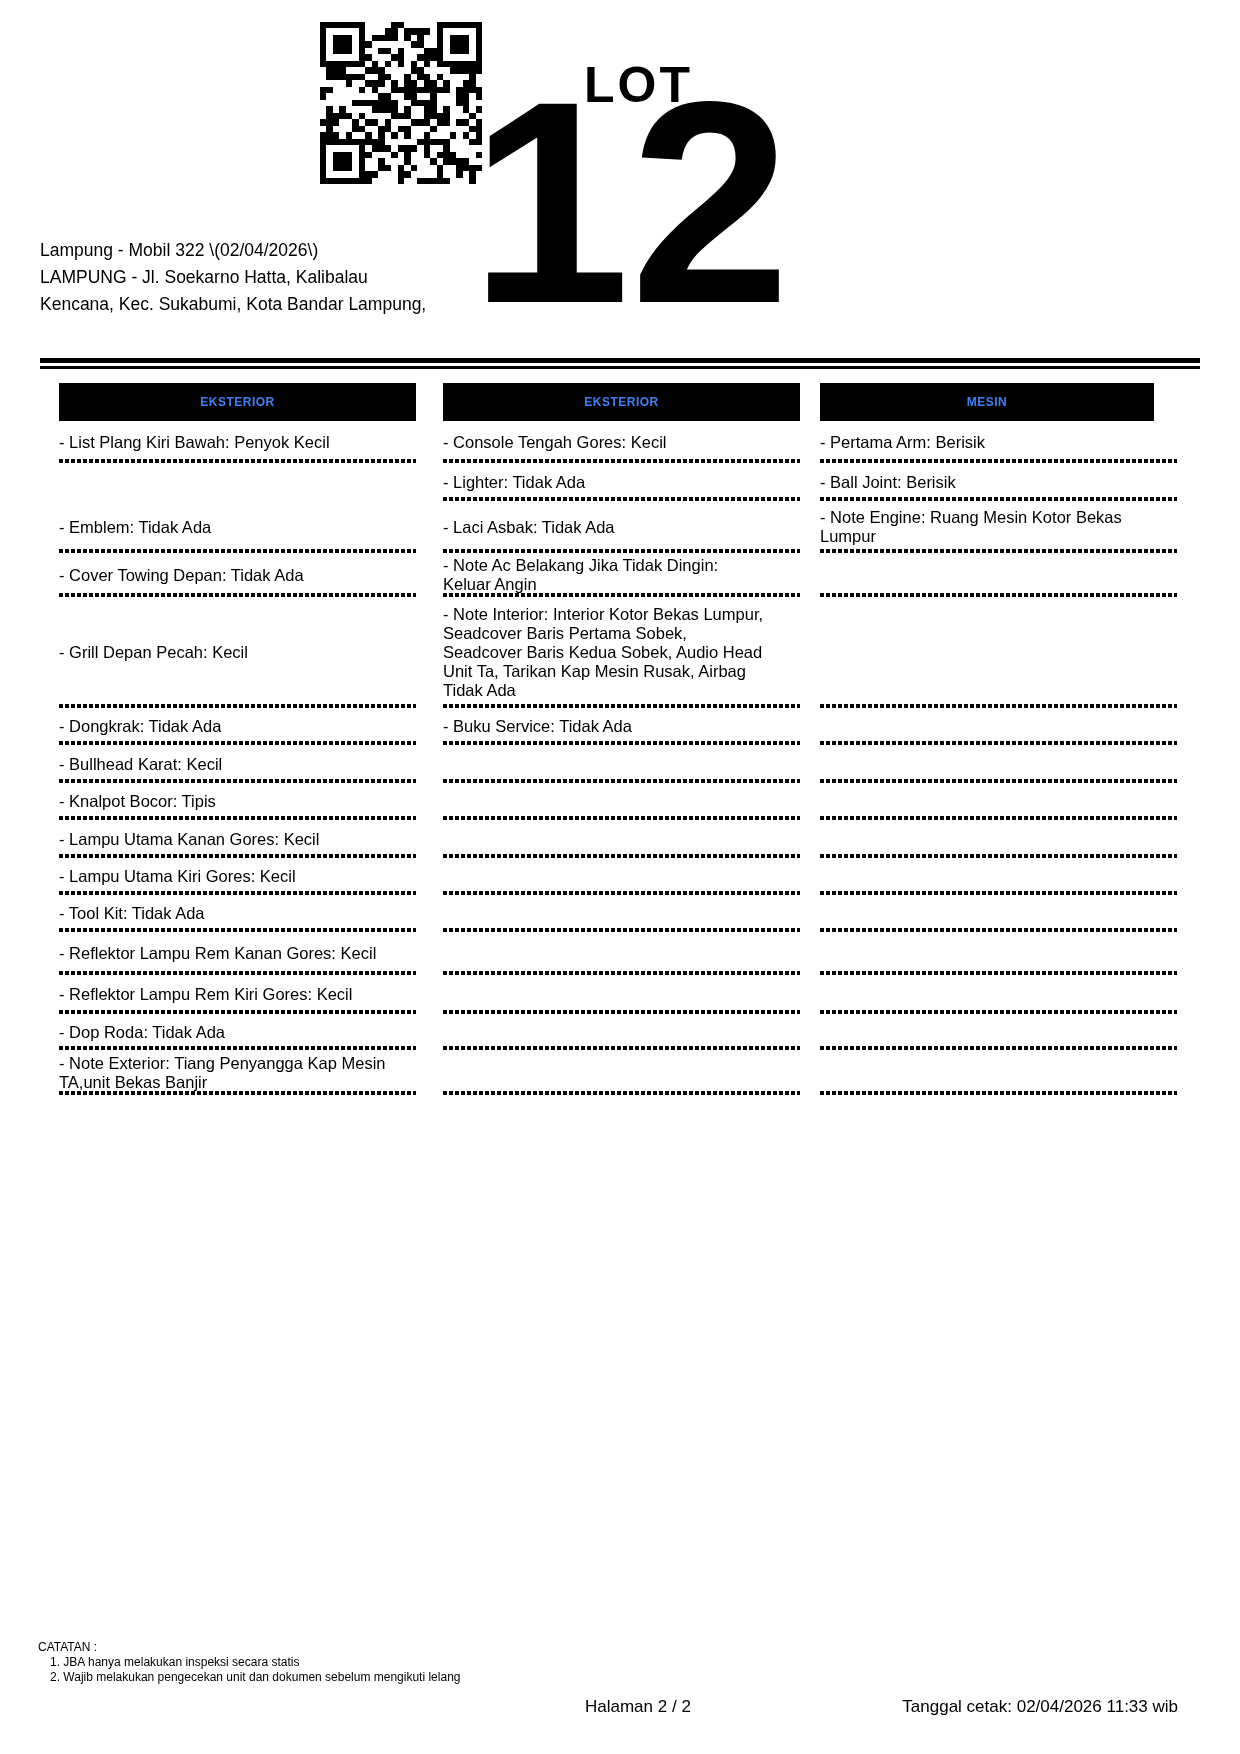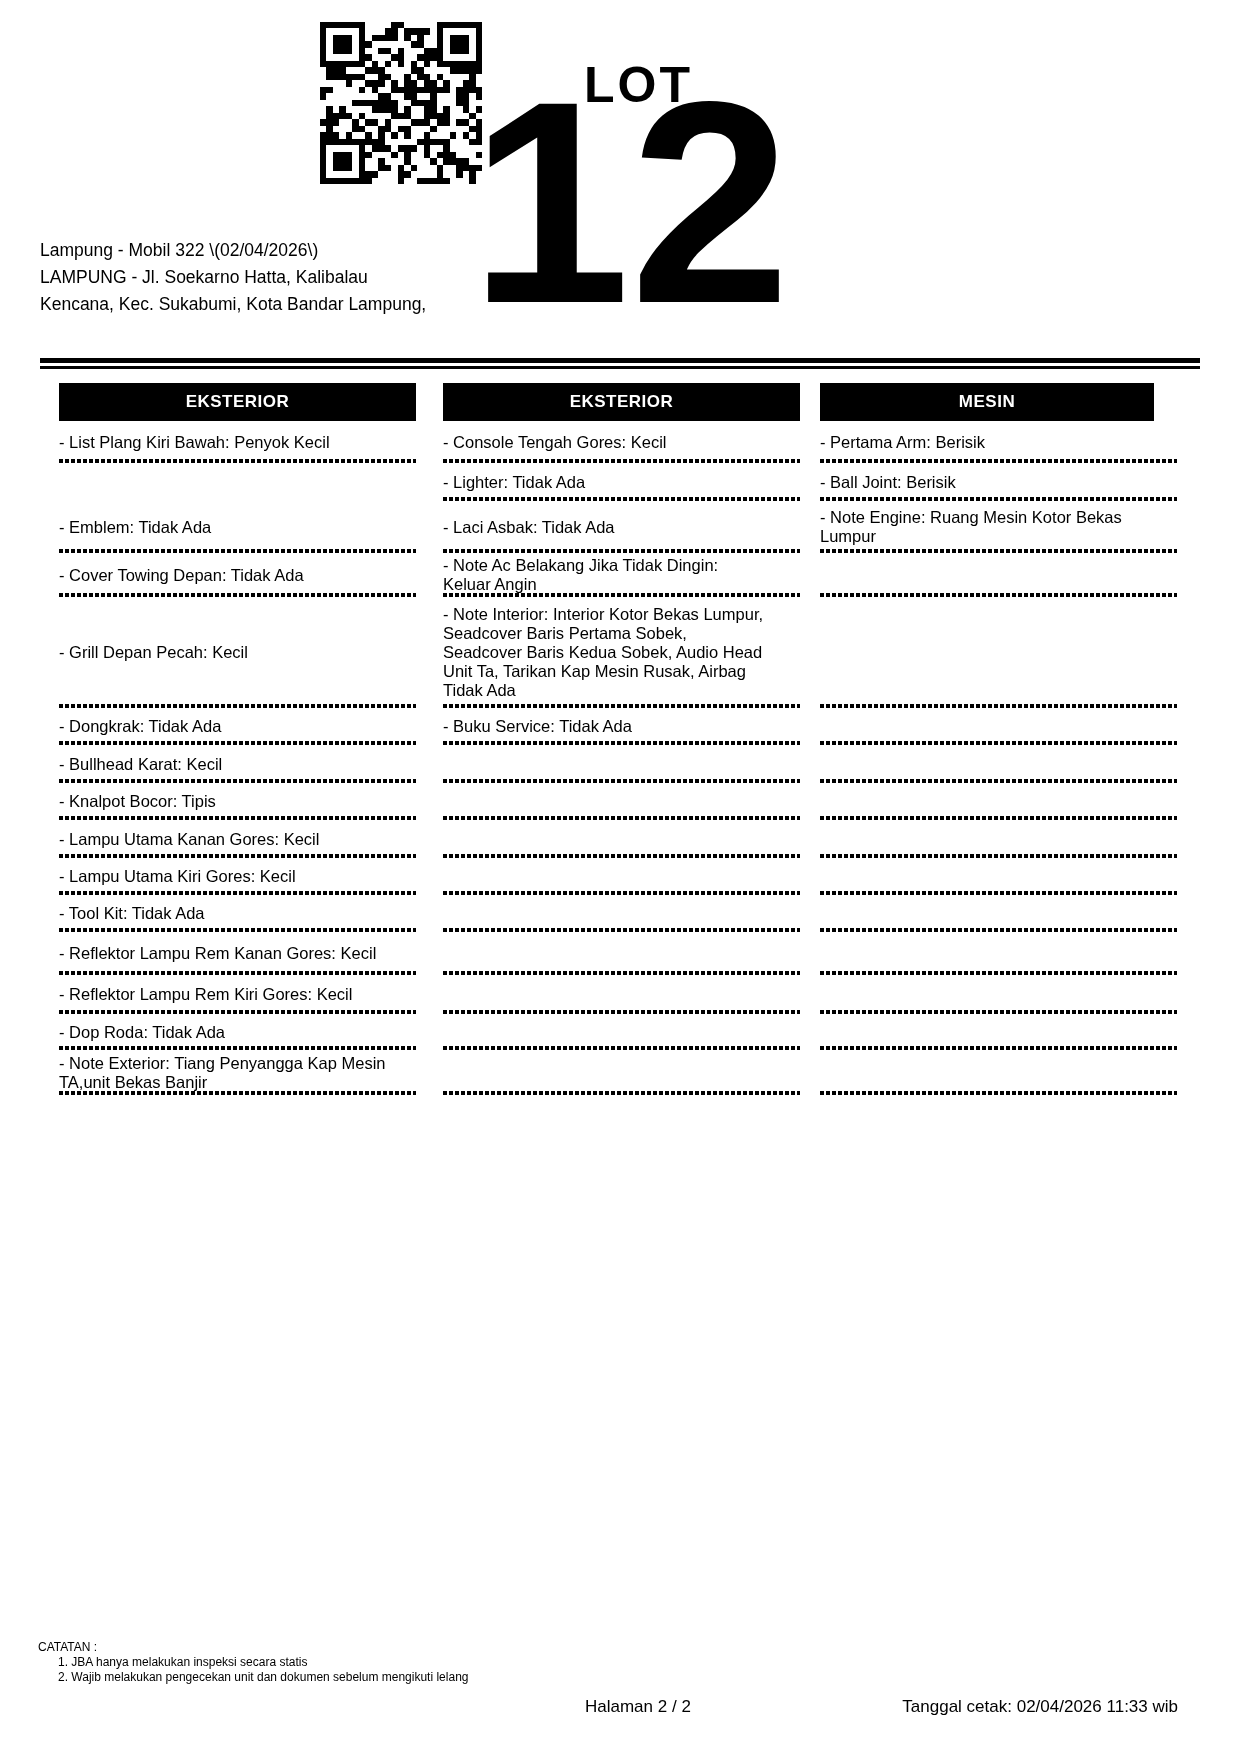--- a/index.html
+++ b/index.html
@@ -12,22 +12,22 @@
              letter-spacing:3px;line-height:1;}
   .lot-number{position:absolute;left:470px;top:58px;font-size:288px;font-weight:700;
               line-height:1;letter-spacing:0;text-align:right;}
   .address{position:absolute;left:40px;top:237px;font-size:17.5px;line-height:27px;}
 
   
   .double-rule{position:absolute;left:40px;top:358px;width:1160px;height:11px;
                background:linear-gradient(#000 0 5px,#fff 5px 8px,#000 8px 11px);}
 
   
-  .colhead{position:absolute;top:383px;height:38px;background:#000;color:#ffffff;
-           font-weight:700;font-size:17px;line-height:38px;text-align:center;letter-spacing:.5px;}
+  .colhead{position:absolute;top:383px;height:38px;background:#000;color:#3b82f6;
+           font-weight:700;font-size:12px;line-height:38px;text-align:center;letter-spacing:.5px;}
   .h1{left:59px;width:357px;}
   .h2{left:443px;width:357px;}
   .h3{left:820px;width:334px;}
 
   
   .table{position:absolute;left:0;top:422px;width:1240px;}
   .trow{position:relative;width:1240px;}
   .trow:nth-child(1){height:41px}
   .trow:nth-child(2){height:38px}
   .trow:nth-child(3){height:52px}
@@ -46,21 +46,21 @@
   .cell{position:absolute;top:0;height:100%;width:357px;display:flex;align-items:center;
         font-size:16.5px;line-height:19px;padding-right:30px;box-sizing:border-box;}
   .c1{left:59px;}
   .c2{left:443px;}
   .c3{left:820px;}
   .cell::after{content:"";position:absolute;left:0;bottom:0;width:357px;height:4px;
         background:repeating-linear-gradient(90deg,#000 0 4px,rgba(0,0,0,0) 4px 6px);}
 
   
   .catatan{position:absolute;left:38px;top:1640px;font-size:12px;line-height:15px;}
-  .catatan-items{margin-left:20px;}
+  .catatan-items{margin-left:12px;}
   .page-info{position:absolute;left:585px;top:1697px;font-size:17px;}
   .print-date{position:absolute;right:62px;top:1697px;font-size:17px;}
 </style>
 </head>
 <body>
 
 <div class="page">
 
   <svg class="qr" viewBox="0 0 25 25" shape-rendering="crispEdges" aria-hidden="true">
       <rect x="0" y="0" width="1" height="1" fill="#000"></rect>

